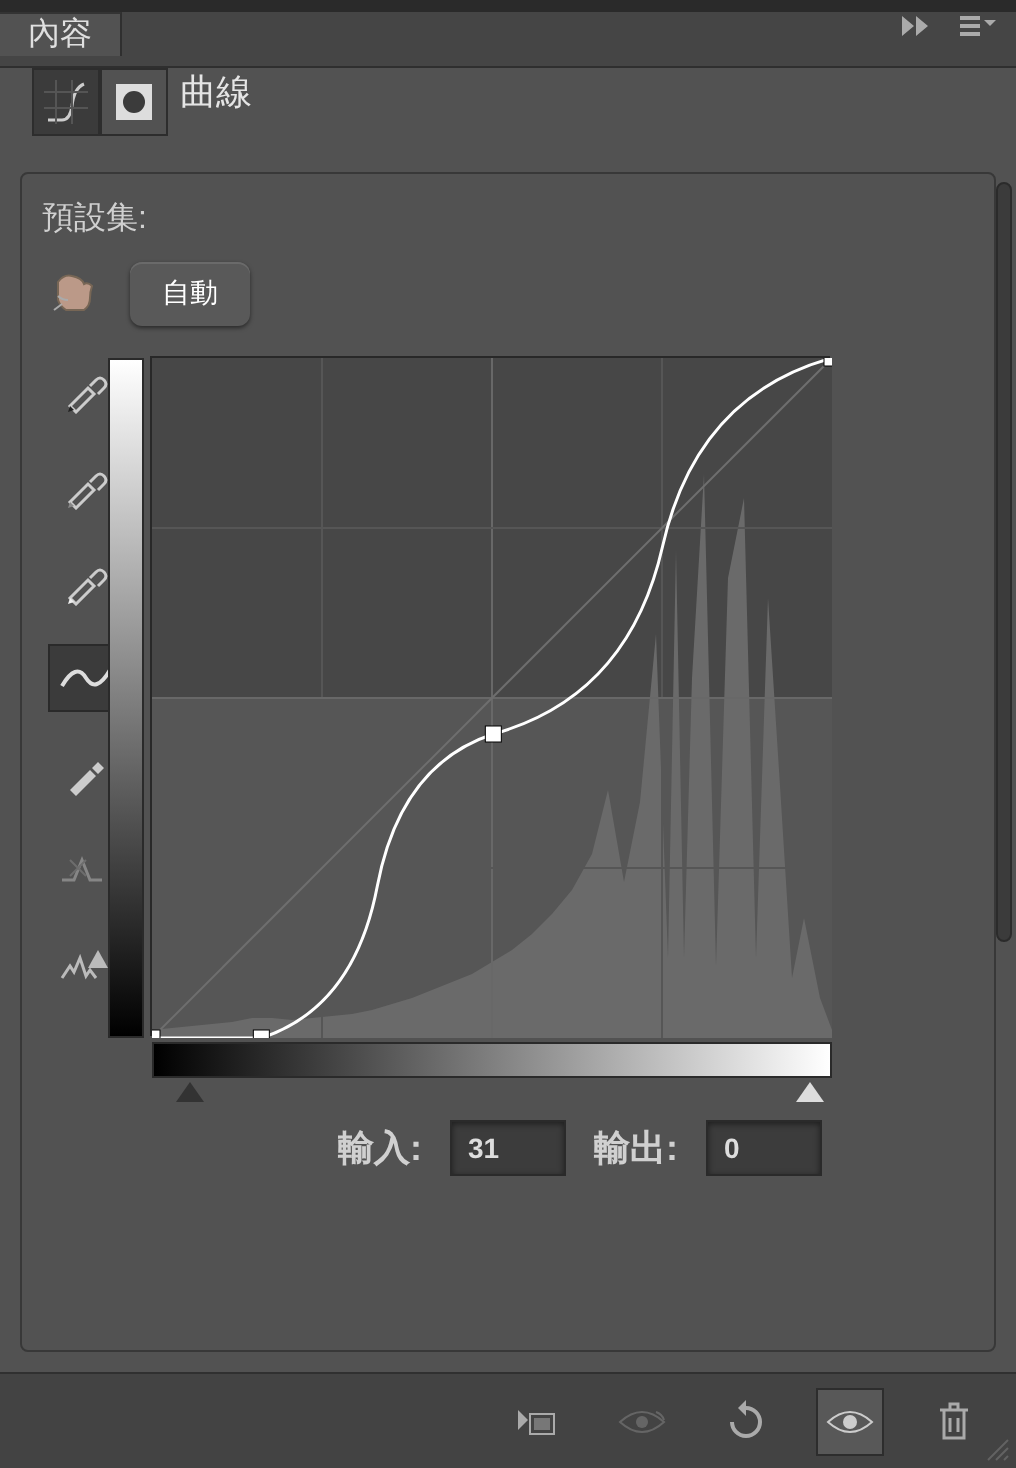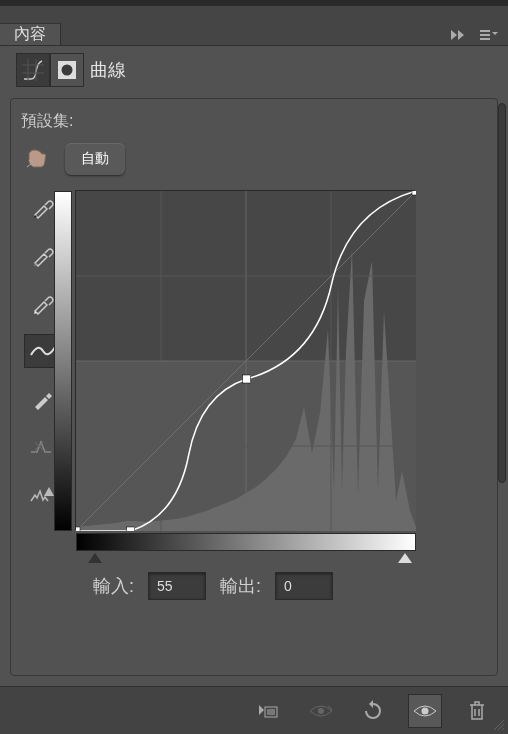--- a/index.html
+++ b/index.html
@@ -17,24 +17,24 @@
     width: 508px;
     height: 734px;
     display: flex;
     flex-direction: column;
   }
   .topbar {
     height: 6px;
     background: #2a2a2a;
   }
   .tabrow {
-    height: 40px;
+    height: 28px;
     background: #454545;
     display: flex;
-    align-items: flex-end;
+    align-items: flex-start;
     border-bottom: 1px solid #2f2f2f;
     gap: 34px;
   }
   .tab {
     background: #525252;
     padding: 0 14px;
     display: flex;
     align-items: center;
     font-size: 16px;
     color: #e0e0e0;
@@ -45,21 +45,20 @@
   .tabrow .tabicons {
     display: flex;
     align-items: center;
     padding: 0 10px;
     gap: 14px;
     color: #bbb;
   }
   .header {
     height: 48px;
     display: flex;
-    align-items: center;
     gap: 0;
     padding: 0 16px;
   }
   .iconbtn {
     width: 34px; height: 34px;
     display: inline-flex; align-items: center; justify-content: center;
     border: 1px solid #2d2d2d;
     background: #525252;
   }
   .iconbtn.dark { background: #3b3b3b; }
@@ -182,22 +181,24 @@
   .hist path { fill: #6a6a6a; }
   .curve-line { stroke: #fff; stroke-width: 1.5; fill: none; }
   .diag { stroke: #6e6e6e; stroke-width: 1; }
   .pt { fill: #fff; stroke: #000; stroke-width: .5; }
   .slider-tri { position: absolute; bottom: -34px; width: 0; height: 0; border-left: 7px solid transparent; border-right: 7px solid transparent; border-bottom: 10px solid #333; }
   .slider-tri.white { border-bottom-color: #ddd; }
   .iorow {
     display: flex;
     gap: 14px;
     align-items: center;
+    justify-content: center;
     margin-top: 42px;
     margin-left: 20px;
+    font-weight: bold;
   }
   .iolabel { font-size: 18px; }
   .numfield {
     width: 58px;
     height: 28px;
     background: #3c3c3c;
     border: 1px solid #2a2a2a;
     color: #ddd;
     display: inline-flex;
     align-items: center;
@@ -370,21 +371,21 @@
                 <rect x="336" y="-4" width="8" height="8" class="pt"></rect>
               </g>
           </svg>
           <div class="slider-tri" style="left:12px"></div>
           <div class="slider-tri white" style="left:322px"></div>
         </div>
 
         <div class="iorow">
           <span class="iolabel">輸入:</span>
           <span class="numfield">
-            <span>55</span>
+            <span>31</span>
           </span>
           <span class="iolabel">輸出:</span>
           <span class="numfield">
             <span>0</span>
           </span>
         </div>
       </div>
     </div>
   </div>
 

